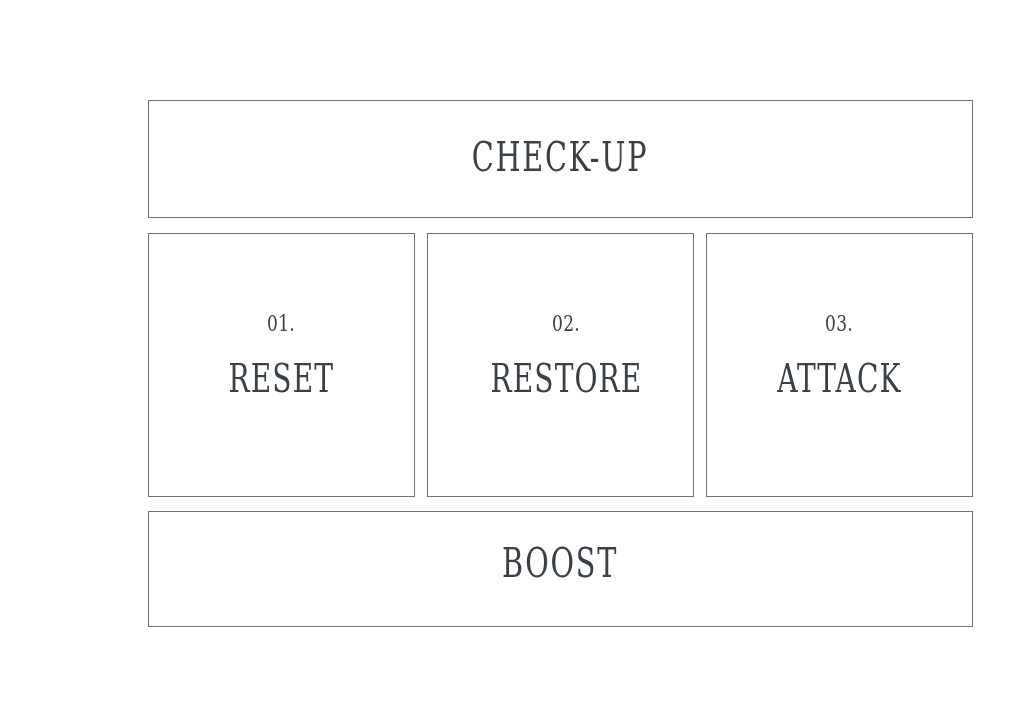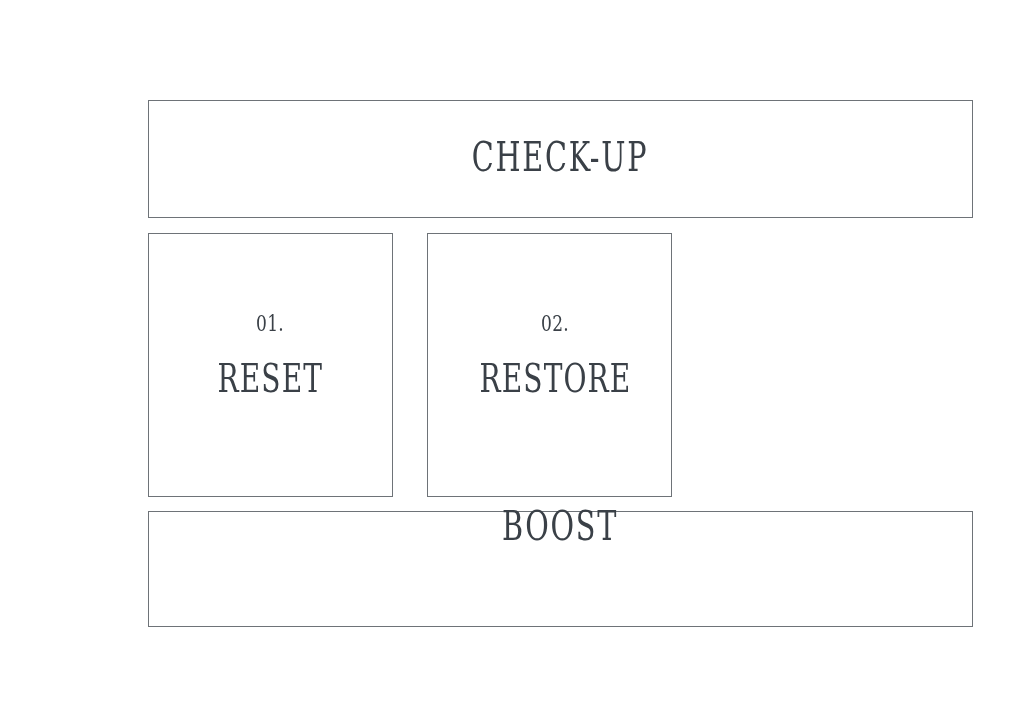--- a/index.html
+++ b/index.html
@@ -55,21 +55,21 @@
   }
 
   #header-panel .banner-text {
     position: relative;
     top: -2px;
   }
 
   
   .card {
     top: 233px;
-    width: 245px;
+    width: 267px;
     height: 264px;
     display: flex;
     flex-direction: column;
     align-items: center;
     justify-content: center;
   }
 
   #card-1 { left: 100px; }
   #card-2 { left: 379px; padding-left: 12px; }
   #card-3 { left: 658px; }
@@ -107,20 +107,21 @@
     white-space: nowrap;
   }
 
   
   #footer-panel {
     left: 100px;
     top: 511px;
     width: 825px;
     height: 116px;
     display: flex;
+    align-items: center;
     justify-content: center;
   }
 
   #footer-panel .banner-text {
     position: relative;
     top: -6px;
   }
 </style>
 </head>
 <body>
@@ -138,18 +139,24 @@
     </div>
   </div>
 
   <div class="panel card" id="card-2">
     <div class="card-inner">
       <div class="card-number">02.</div>
       <div class="card-title">RESTORE</div>
     </div>
   </div>
 
+  <div class="panel card" id="card-3">
+    <div class="card-inner">
+      <div class="card-number">03.</div>
+      <div class="card-title">ATTACK</div>
+    </div>
+  </div>
 
   <div class="panel" id="footer-panel">
     <div class="banner-text">BOOST</div>
   </div>
 
 </div>
 
 </body></html>

